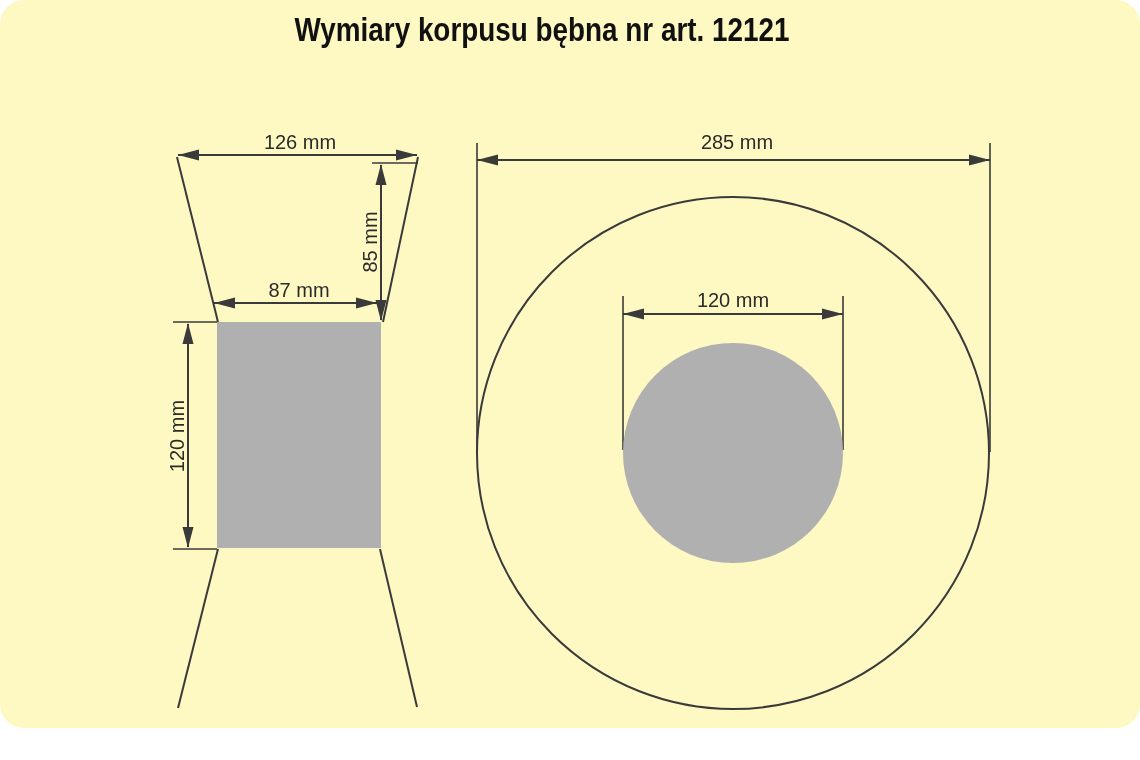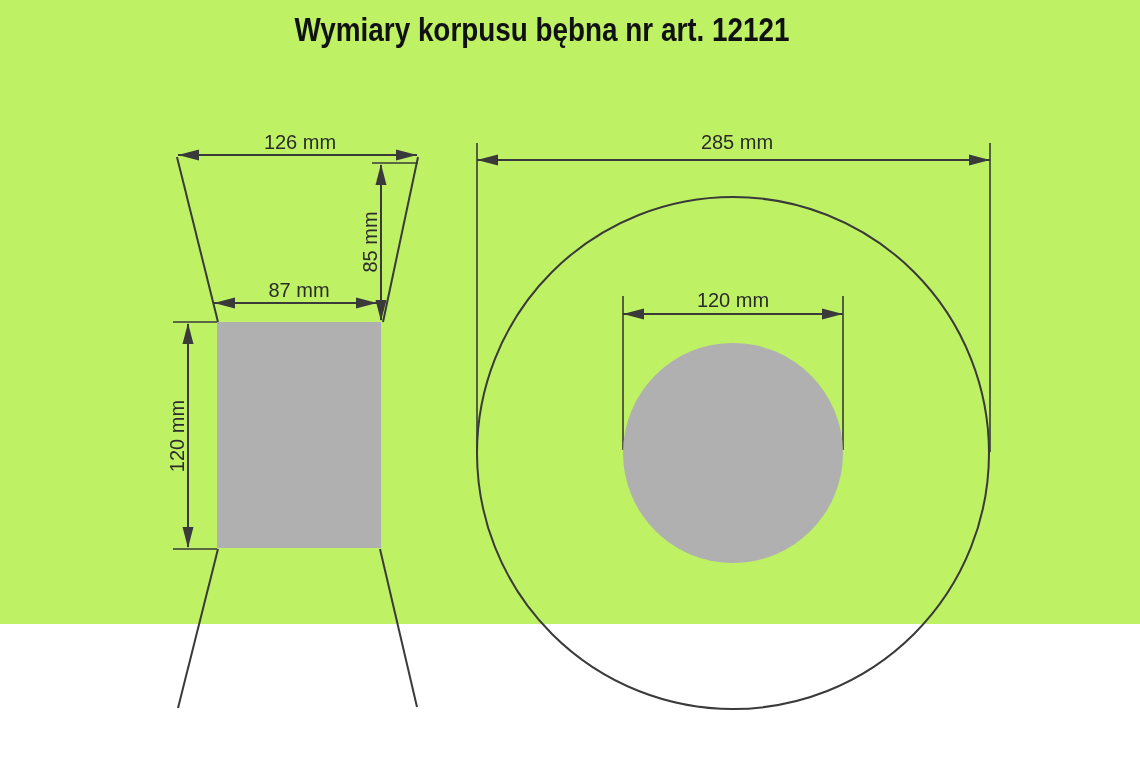--- a/index.html
+++ b/index.html
@@ -7,22 +7,23 @@
     padding: 0;
     background: #ffffff;
     width: 1140px;
     height: 760px;
     overflow: hidden;
     font-family: "Liberation Sans", sans-serif;
   }
   .stage {
     position: relative;
     width: 1140px;
-    height: 624px;
-    background: #bef264;
+    height: 728px;
+    background: #fef9c3;
+    border-radius: 24px;
   }
   svg { display: block; }
   .dimline   { stroke: #3a3a3a; stroke-width: 2;   fill: none; }
   .extline   { stroke: #3a3a3a; stroke-width: 1.6; fill: none; }
   .shapeline { stroke: #3a3a3a; stroke-width: 2;   fill: none; }
   .arrow     { fill: #3a3a3a; stroke: none; }
   .dimtext {
     font-family: "Liberation Sans", sans-serif;
     font-size: 20px;
     fill: #2b2b2b;

